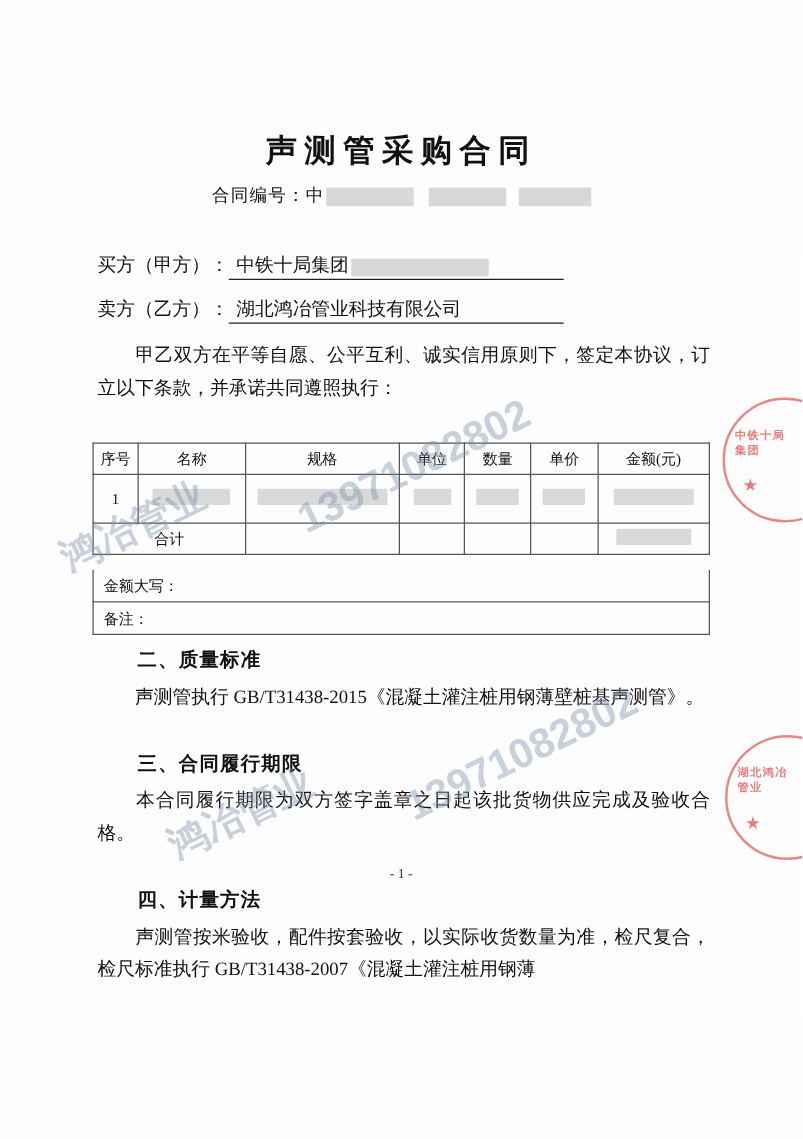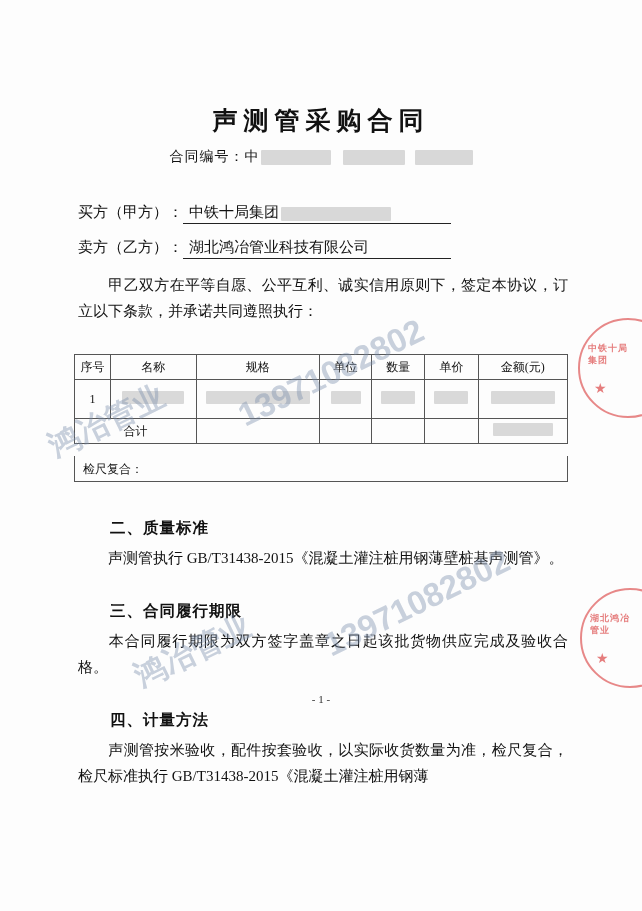--- a/index.html
+++ b/index.html
@@ -304,37 +304,40 @@
           <td></td>
           <td></td>
           <td></td>
           <td></td>
           <td><span class="blk w-amt2"></span></td>
         </tr>
       </tbody>
     </table>
 
     <div class="wideline l1">
-      <span>检尺复合：</span><span class="blk w-cap"></span><span class="blk w-cap2"></span>
-    </div>
-
+      <span>金额大写：</span><span class="blk w-cap"></span><span class="blk w-cap2"></span>
+    </div>
+
+    <div class="wideline l2">
+      <span>备注：</span><span class="blk w-note"></span><span class="blk w-note2"></span><span class="blk w-note3"></span>
+    </div>
 
     <div class="section-head h-2">二、质量标准</div>
     <div class="para p-2">
       <span class="indent"></span><span>声测管执行 GB/T31438-2015《混凝土灌注桩用钢薄壁桩基声测管》。</span>
     </div>
 
     <div class="section-head h-3">三、合同履行期限</div>
     <div class="para p-3">
       <span class="indent"></span><span>本合同履行期限为双方签字盖章之日起该批货物供应完成及验收合格。</span>
     </div>
 
     <div class="section-head h-4">四、计量方法</div>
     <div class="para p-4">
-      <span class="indent"></span><span>声测管按米验收，配件按套验收，以实际收货数量为准，检尺复合，检尺标准执行 GB/T31438-2015《混凝土灌注桩用钢薄</span>
+      <span class="indent"></span><span>声测管按米验收，配件按套验收，以实际收货数量为准，检尺复合，检尺标准执行 GB/T31438-2007《混凝土灌注桩用钢薄</span>
     </div>
 
     <div class="page-num">- 1 -</div>
 
     <div class="wm wm-1">鸿冶管业</div>
     <div class="wm-num wm-n1">13971082802</div>
     <div class="wm wm-2">鸿冶管业</div>
     <div class="wm-num wm-n2">13971082802</div>
 
     <div class="seal seal-top">

